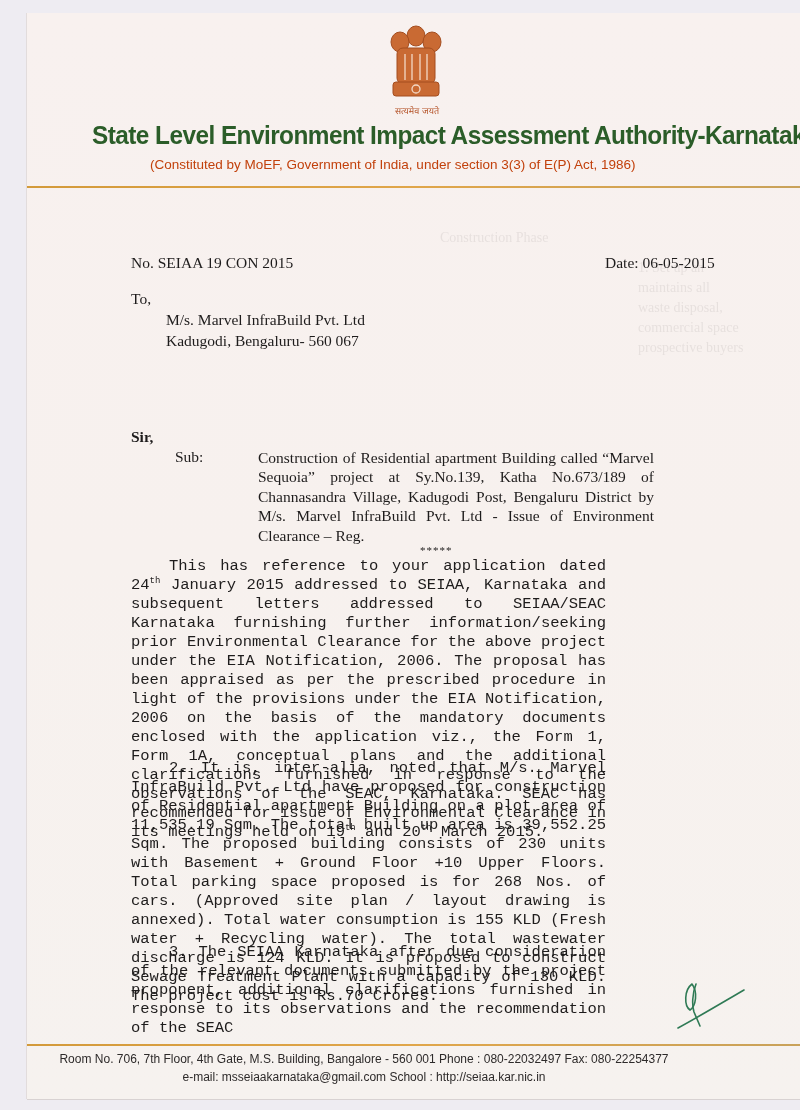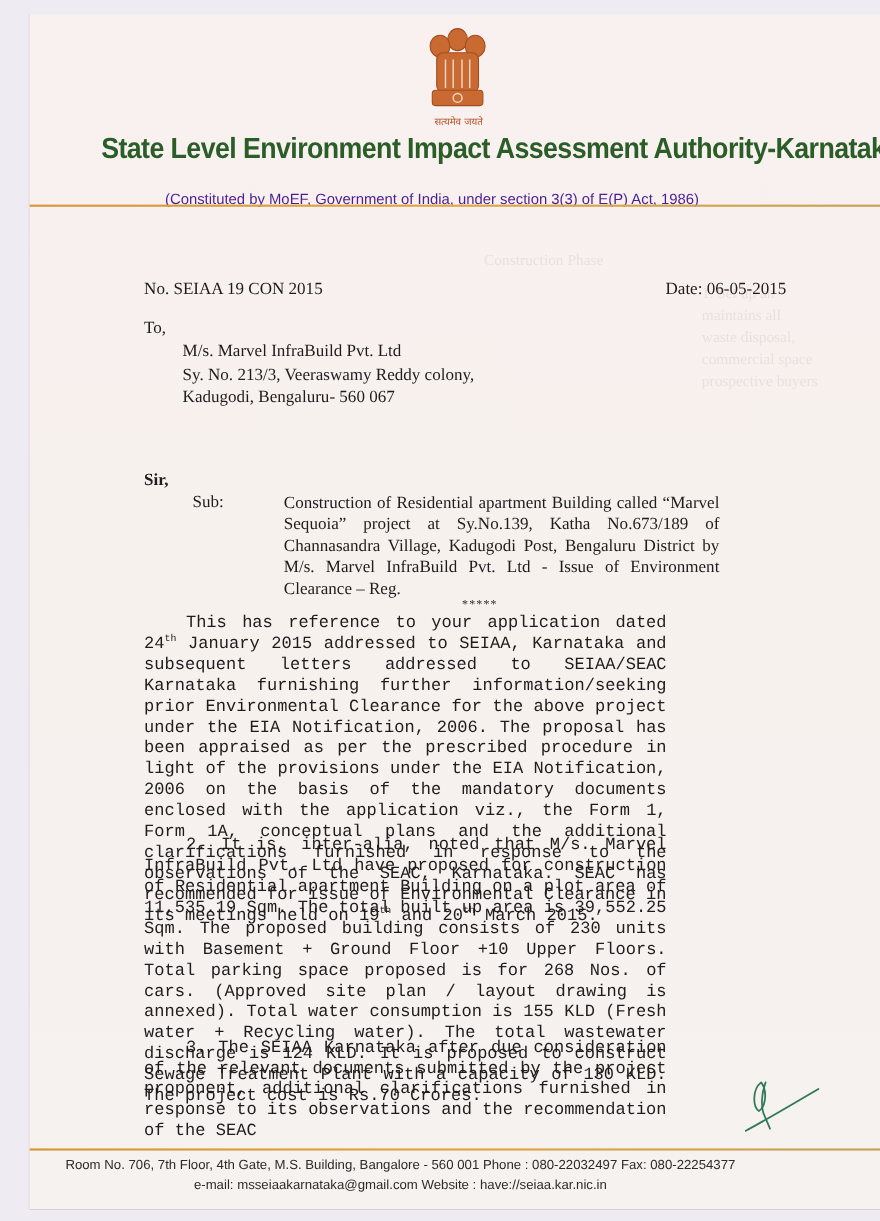--- a/index.html
+++ b/index.html
@@ -58,24 +58,24 @@
     font-size: 26.5px;
     letter-spacing: -0.6px;
     color: #2b5d29;
     transform: scaleX(0.92);
     transform-origin: left;
     white-space: nowrap;
   }
   .org-sub {
     position: absolute;
     left: 150px;
-    top: 173px;
+    top: 157px;
     font-family: "Liberation Sans", sans-serif;
     font-size: 13.5px;
-    color: #4c1d95;
+    color: #c2410c;
     white-space: nowrap;
   }
   .rule {
     position: absolute;
     left: 27px;
     width: 773px;
     height: 2px;
     background: linear-gradient(90deg, #d39a3a, #e0a64a 50%, #c9a25a);
   }
   .ref-no { position: absolute; left: 131px; top: 254px; font-size: 15.5px; }
@@ -164,21 +164,20 @@
 
 <div class="org-title">State Level Environment Impact Assessment Authority-Karnataka</div>
 <div class="org-sub">(Constituted by MoEF, Government of India, under section 3(3) of E(P) Act, 1986)</div>
 <div class="rule" style="top:186px;"></div>
 
 <div class="ref-no">No. SEIAA 19 CON 2015</div>
 <div class="date">Date: 06-05-2015</div>
 <div class="to">To,</div>
 <div class="addr">
   <div>M/s. Marvel InfraBuild Pvt. Ltd</div>
-  <div>Sy. No. 213/3, Veeraswamy Reddy colony,</div>
   <div>Kadugodi, Bengaluru- 560 067</div>
 </div>
 
 <div class="sir">Sir,</div>
 <div class="sub-label">Sub:</div>
 <div class="sub-text">Construction of Residential apartment Building called “Marvel Sequoia” project at Sy.No.139, Katha No.673/189 of Channasandra Village, Kadugodi Post, Bengaluru District by M/s. Marvel InfraBuild Pvt. Ltd - Issue of Environment Clearance – Reg.</div>
 <div class="stars">*****</div>
 
 <div class="para" style="top:557px;">
   <span>This has reference to your application dated 24</span><sup>th</sup><span> January 2015 addressed to SEIAA, Karnataka and subsequent letters addressed to SEIAA/SEAC Karnataka furnishing further information/seeking prior Environmental Clearance for the above project under the EIA Notification, 2006. The proposal has been appraised as per the prescribed procedure in light of the provisions under the EIA Notification, 2006 on the basis of the mandatory documents enclosed with the application viz., the Form 1, Form 1A, conceptual plans and the additional clarifications furnished in response to the observations of the SEAC, Karnataka. SEAC has recommended for issue of Environmental Clearance in its meetings held on 19</span><sup>th</sup><span> and 20</span><sup>th</sup><span> March 2015.</span>
@@ -191,13 +190,13 @@
 <svg class="signature" viewBox="0 0 80 60">
   <g fill="none" stroke="#2f7a55" stroke-width="1.6" stroke-linecap="round">
     <path d="M22 4 C14 10 14 26 20 30 C26 26 28 12 22 4"></path>
     <path d="M26 4 C22 14 22 26 24 32 L30 46"></path>
     <path d="M8 48 C30 36 50 24 74 10"></path>
   </g>
 </svg>
 
 <div class="rule" style="top:1044px;height:1.5px;"></div>
 <div class="footer-line" style="top:1052px;">Room No. 706, 7th Floor, 4th Gate, M.S. Building, Bangalore - 560 001  Phone : 080-22032497  Fax: 080-22254377</div>
-<div class="footer-line" style="top:1070px;">e-mail: msseiaakarnataka@gmail.com  Website : have://seiaa.kar.nic.in</div>
+<div class="footer-line" style="top:1070px;">e-mail: msseiaakarnataka@gmail.com  School : http://seiaa.kar.nic.in</div>
 
 </body></html>

